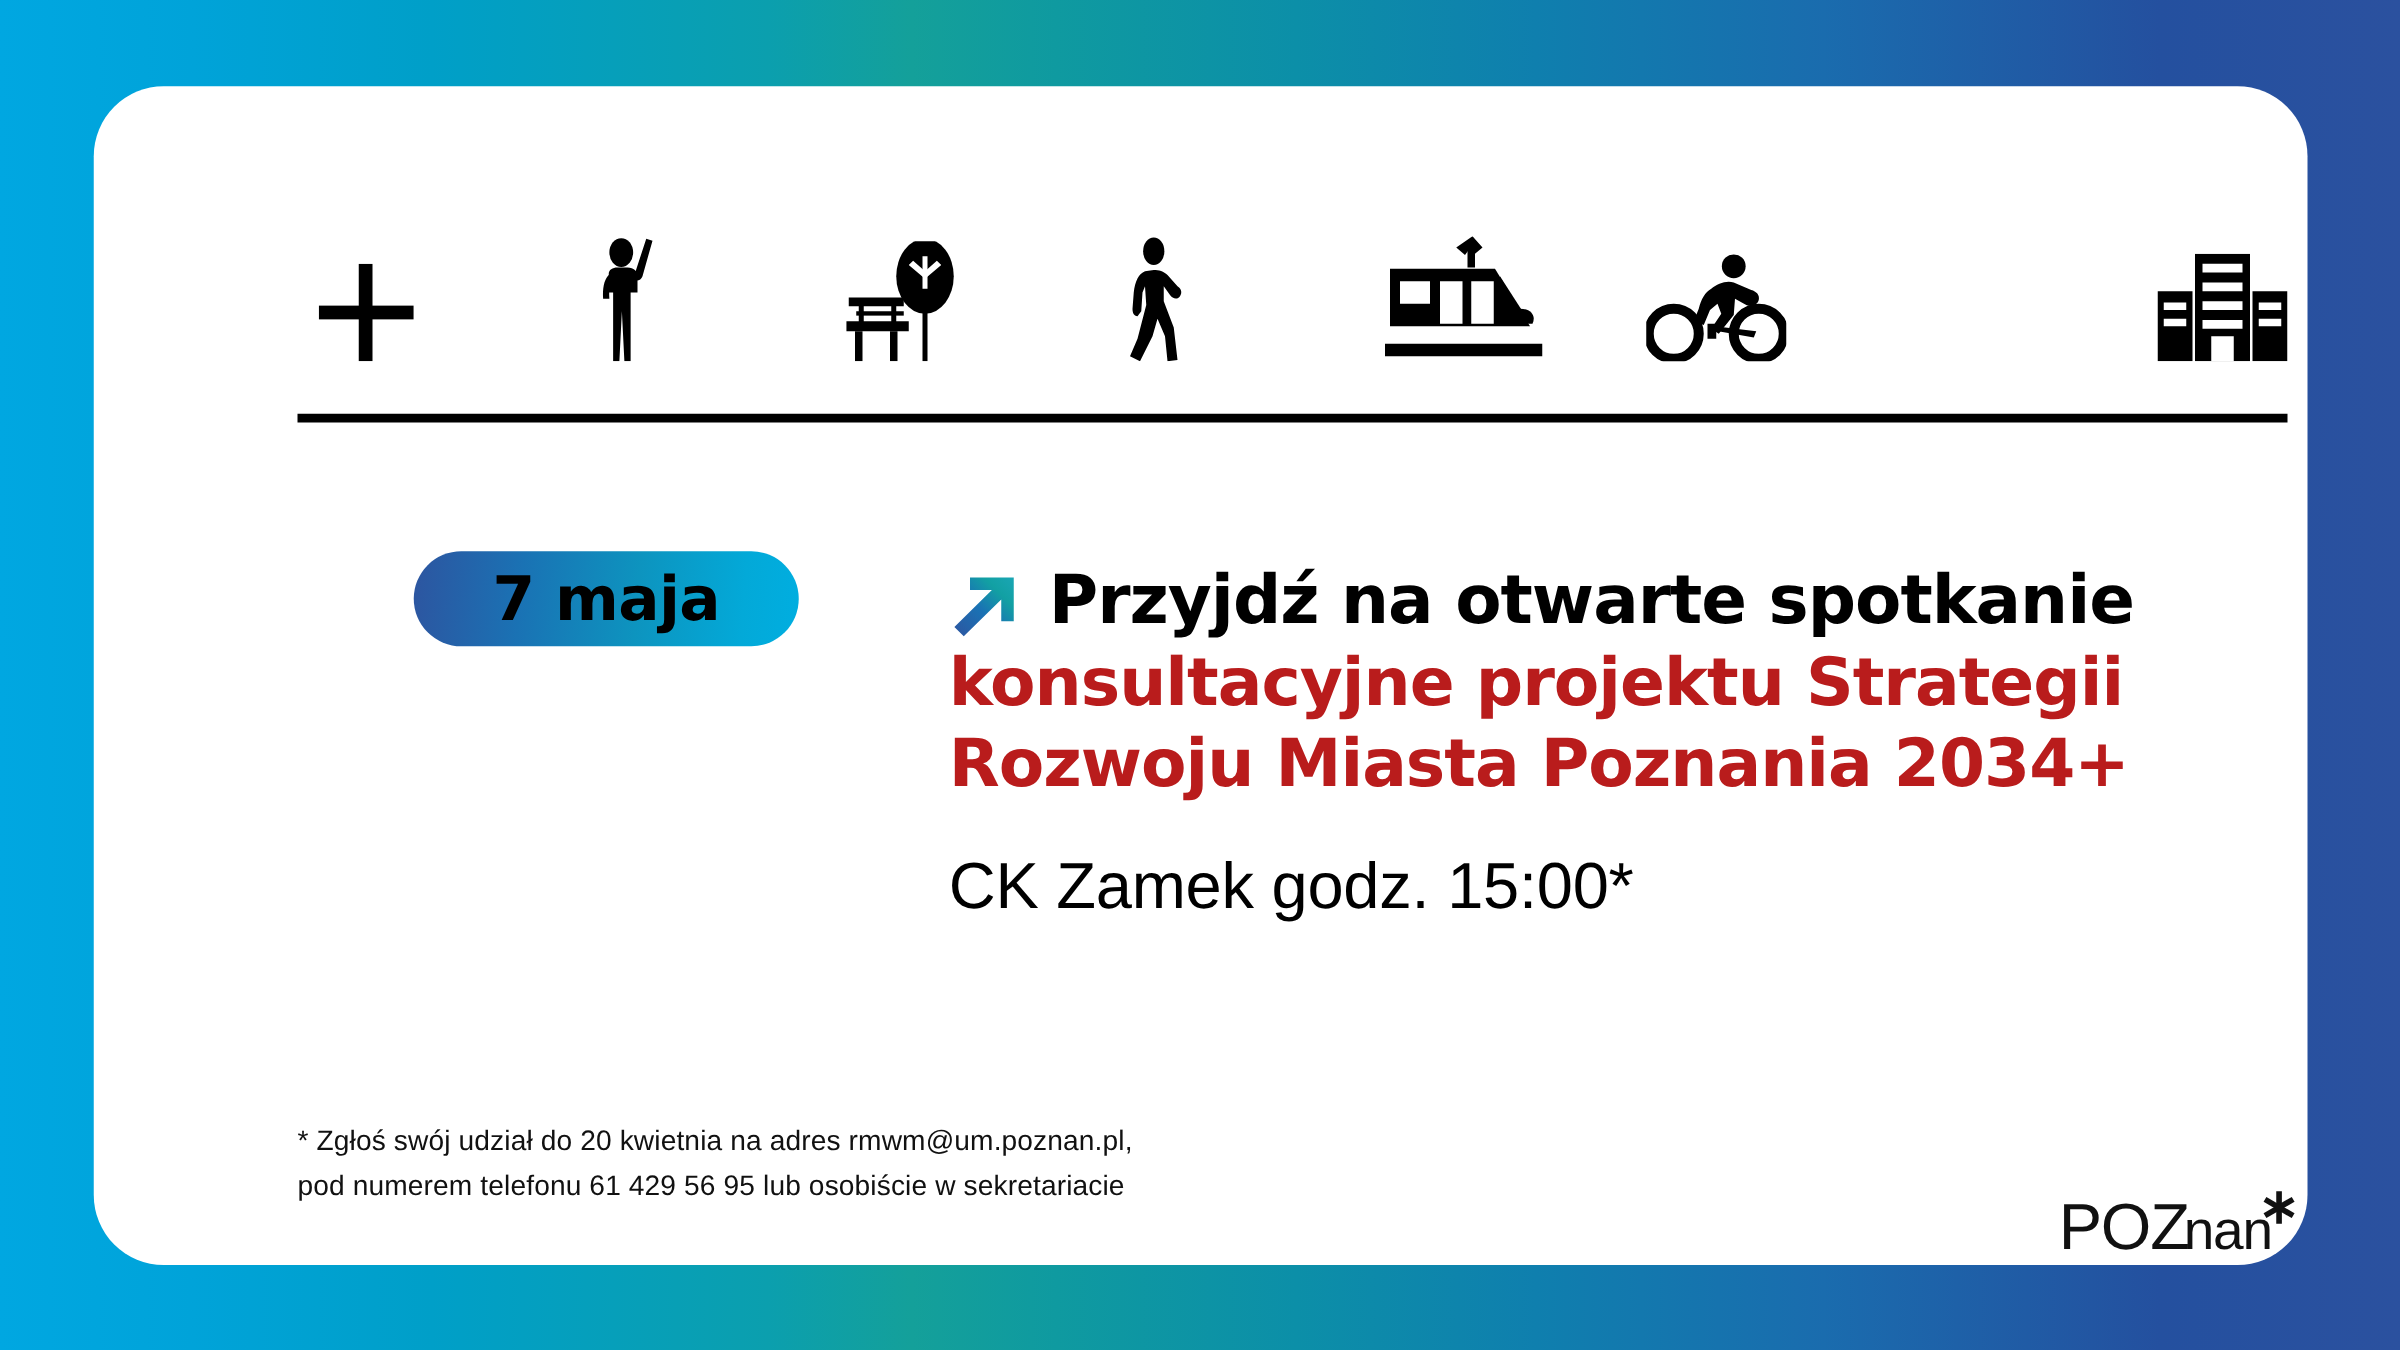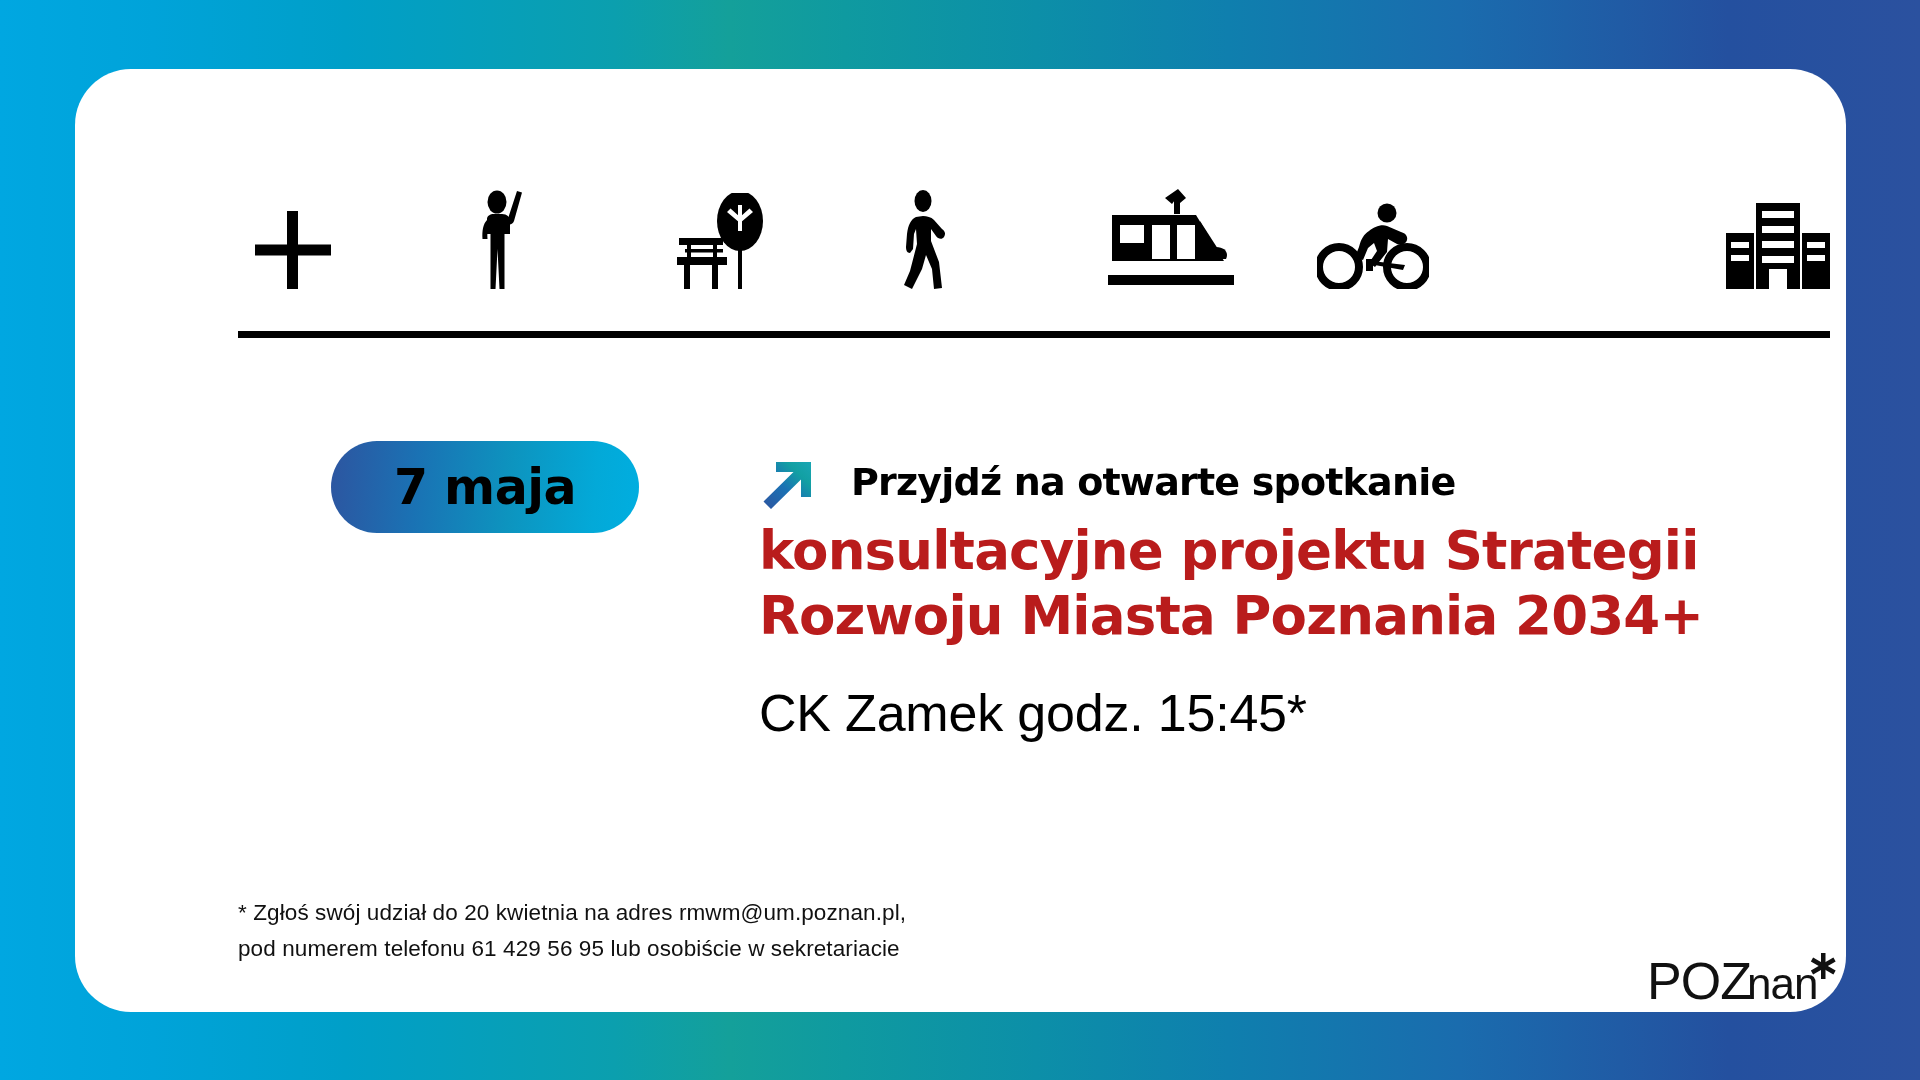--- a/index.html
+++ b/index.html
@@ -61,21 +61,21 @@
     height: 7px;
     background: #000000;
   }
 
   
   .date-pill {
     position: absolute;
     left: 256px;
     top: 372px;
     width: 308px;
-    height: 92px;
+    height: 76px;
     border-radius: 46px;
     background: linear-gradient(95deg, #2d55a0 0%, #1a72b4 28%, #0d94bf 58%, #03a9d8 85%, #00aee0 100%);
     display: flex;
     align-items: center;
     justify-content: center;
   }
   .date-pill-label {
     font-size: 49px;
     font-weight: 700;
     color: #000000;
@@ -97,26 +97,26 @@
   }
   .arrow-icon {
     flex: 0 0 auto;
     width: 54px;
     height: 54px;
     margin-top: 13px;
     margin-right: 26px;
   }
   .headline {
     font-family: "DejaVu Sans", sans-serif;
-    font-size: 38px;
+    font-size: 54px;
     font-weight: 700;
     line-height: 1.235;
     color: #000000;
     letter-spacing: -0.8px;
-    margin: 12px;
+    margin: 0;
   }
   .headline-rest {
     font-family: "DejaVu Sans", sans-serif;
     font-size: 53px;
     font-weight: 700;
     line-height: 1.235;
     color: #b91c1c;
     letter-spacing: -0.8px;
     margin: 0;
   }
@@ -280,21 +280,21 @@
             </linearGradient>
           </defs>
           <path d="M17 2 L52 2 L52 37 L42 37 L42 19.5 L12 49 L4.5 41.5 L34.5 12 L17 12 Z" fill="url(#arrGrad)"></path>
         </svg>
       </span>
       <h1 class="headline">Przyjdź na otwarte spotkanie</h1>
     </div>
     <p class="headline-rest">konsultacyjne projektu Strategii</p>
     <p class="headline-rest">Rozwoju Miasta Poznania 2034+</p>
 
-    <p class="subheadline">CK Zamek godz. 15:45*</p>
+    <p class="subheadline">CK Zamek godz. 15:00*</p>
   </div>
 
   <div class="footnote">
     <div>* Zgłoś swój udział do 20 kwietnia na adres rmwm@um.poznan.pl,</div>
     <div>pod numerem telefonu 61 429 56 95 lub osobiście w sekretariacie</div>
   </div>
 
   <div class="logo">
     <svg width="190" height="62" viewBox="0 0 190 62">
       <g fill="#111111" font-family="'Liberation Sans', sans-serif">

